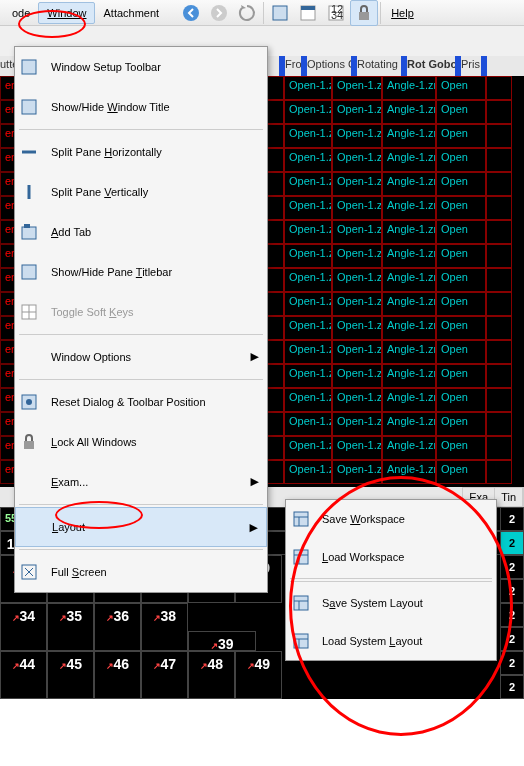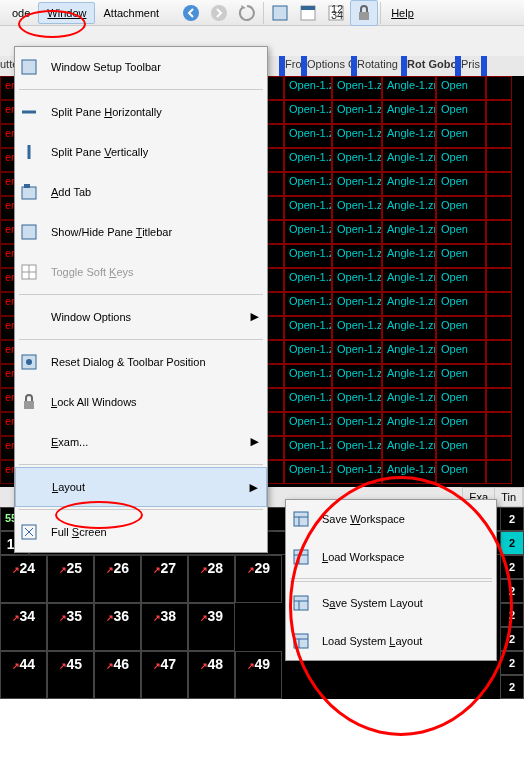--- a/index.html
+++ b/index.html
@@ -283,21 +283,21 @@
       <div class="bp-cell" style="width: 47px; font-size: 14px;"><span style="color:#f44;font-size:9px">↗</span>26</div>
       <div class="bp-cell" style="width: 47px; font-size: 14px;"><span style="color:#f44;font-size:9px">↗</span>27</div>
       <div class="bp-cell" style="width: 47px; font-size: 14px;"><span style="color:#f44;font-size:9px">↗</span>28</div>
       <div class="bp-cell" style="width: 47px; font-size: 14px;"><span style="color:#f44;font-size:9px">↗</span>29</div>
     </div>
   <div id="brow3" class="bp-row" style="height:48px">
       <div class="bp-cell" style="width: 47px; font-size: 14px;"><span style="color:#f44;font-size:9px">↗</span>34</div>
       <div class="bp-cell" style="width: 47px; font-size: 14px;"><span style="color:#f44;font-size:9px">↗</span>35</div>
       <div class="bp-cell" style="width: 47px; font-size: 14px;"><span style="color:#f44;font-size:9px">↗</span>36</div>
       <div class="bp-cell" style="width: 47px; font-size: 14px;"><span style="color:#f44;font-size:9px">↗</span>38</div>
-      <div class="bp-cell" style="width: 47px; font-size: 14px;"><span style="color:#f44;font-size:9px">↗</span>39</div>
+      <div class="bp-cell" style="width: 68px; font-size: 14px; margin-top: 28px;"><span style="color:#f44;font-size:9px">↗</span>39</div>
     </div>
   <div id="brow4" class="bp-row" style="height:48px">
       <div class="bp-cell" style="width: 47px; font-size: 14px;"><span style="color:#f44;font-size:9px">↗</span>44</div>
       <div class="bp-cell" style="width: 47px; font-size: 14px;"><span style="color:#f44;font-size:9px">↗</span>45</div>
       <div class="bp-cell" style="width: 47px; font-size: 14px;"><span style="color:#f44;font-size:9px">↗</span>46</div>
       <div class="bp-cell" style="width: 47px; font-size: 14px;"><span style="color:#f44;font-size:9px">↗</span>47</div>
       <div class="bp-cell" style="width: 47px; font-size: 14px;"><span style="color:#f44;font-size:9px">↗</span>48</div>
       <div class="bp-cell" style="width: 47px; font-size: 14px;"><span style="color:#f44;font-size:9px">↗</span>49</div>
     </div>
   <div style="height:80px;background:#fff"></div>
@@ -320,20 +320,28 @@
 
 <div class="dropdown" id="dd">
     <div class="dd-row">
       <div class="dd-icon">
         <svg width="18" height="18" viewBox="0 0 18 18">
           <rect x="2" y="2" width="14" height="14" fill="#cde" stroke="#369"></rect>
         </svg>
       </div>
       <div class="dd-label">Window Setup Toolbar</div>
     </div>
+    <div class="dd-row">
+      <div class="dd-icon">
+        <svg width="18" height="18" viewBox="0 0 18 18">
+          <rect x="2" y="2" width="14" height="14" fill="#cde" stroke="#369"></rect>
+        </svg>
+      </div>
+      <div class="dd-label">Show/Hide <u>W</u>indow Title</div>
+    </div>
     <div class="dd-sep"></div>
     <div class="dd-row">
       <div class="dd-icon">
         <svg width="18" height="18" viewBox="0 0 18 18">
           <line x1="2" y1="9" x2="16" y2="9" stroke="#369" stroke-width="3"></line>
         </svg>
       </div>
       <div class="dd-label">Split Pane <u>H</u>orizontally</div>
     </div>
     <div class="dd-row">

